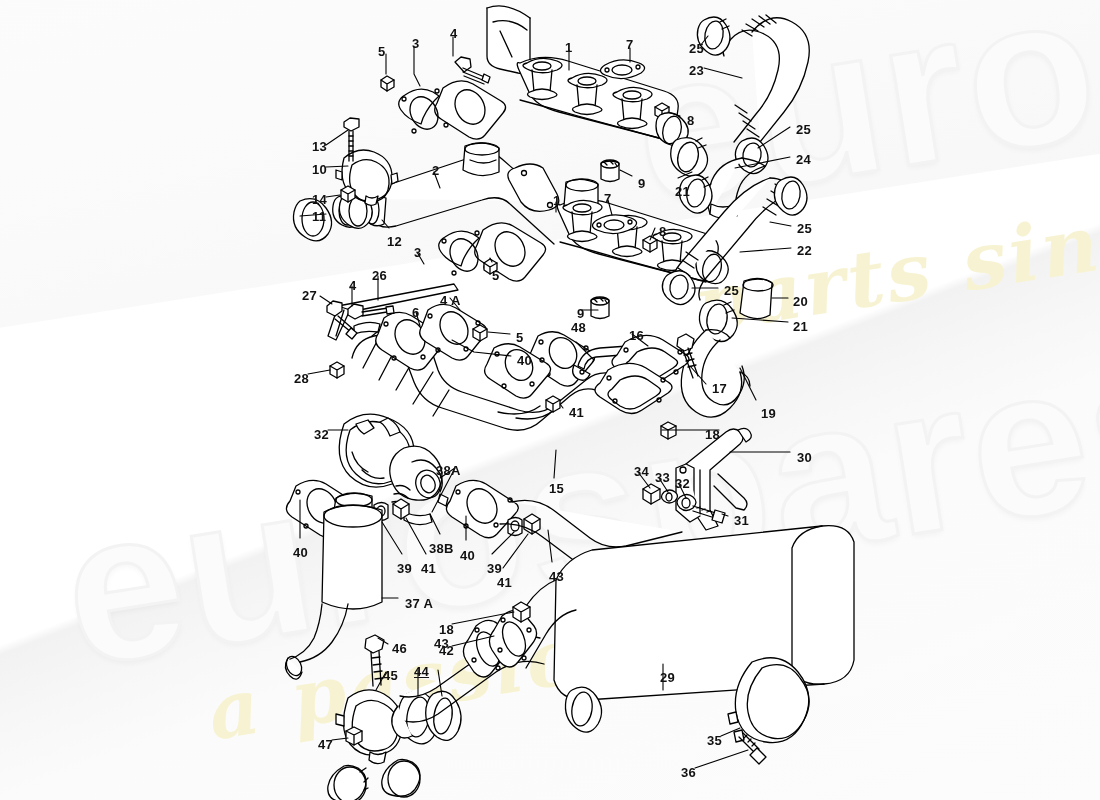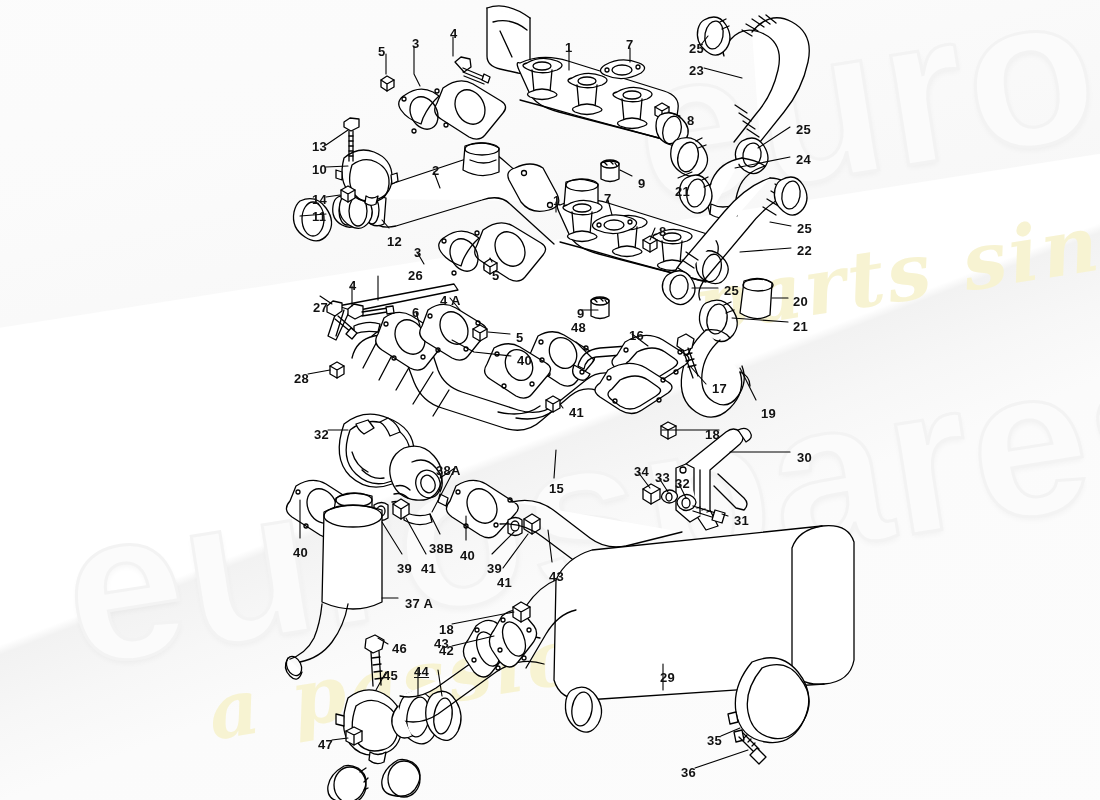--- a/index.html
+++ b/index.html
@@ -671,24 +671,24 @@
       <div class="lbl" style="left: 604px; top: 191px;">7</div>
       <div class="lbl" style="left: 638px; top: 176px;">9</div>
       <div class="lbl" style="left: 675px; top: 184px;">21</div>
       <div class="lbl" style="left: 797px; top: 221px;">25</div>
       <div class="lbl" style="left: 387px; top: 234px;">12</div>
       <div class="lbl" style="left: 659px; top: 224px;">8</div>
       <div class="lbl" style="left: 797px; top: 243px;">22</div>
       <div class="lbl" style="left: 414px; top: 245px;">3</div>
       <div class="lbl" style="left: 492px; top: 268px;">5</div>
       <div class="lbl" style="left: 724px; top: 283px;">25</div>
-      <div class="lbl" style="left: 372px; top: 268px; margin-left: 36px;">26</div>
+      <div class="lbl" style="left: 372px; top: 268px;">26</div>
       <div class="lbl" style="left: 349px; top: 278px;">4</div>
       <div class="lbl" style="left: 793px; top: 294px;">20</div>
-      <div class="lbl" style="left: 313px; top: 288px; margin-top: 12px;">27</div>
+      <div class="lbl" style="left: 302px; top: 288px;">27</div>
       <div class="lbl" style="left: 440px; top: 293px;">4 A</div>
       <div class="lbl" style="left: 412px; top: 305px;">6</div>
       <div class="lbl" style="left: 793px; top: 319px;">21</div>
       <div class="lbl" style="left: 516px; top: 330px;">5</div>
       <div class="lbl" style="left: 571px; top: 320px;">48</div>
       <div class="lbl" style="left: 629px; top: 328px;">16</div>
       <div class="lbl" style="left: 577px; top: 306px;">9</div>
       <div class="lbl" style="left: 517px; top: 353px;">40</div>
       <div class="lbl" style="left: 712px; top: 381px;">17</div>
       <div class="lbl" style="left: 294px; top: 371px;">28</div>

